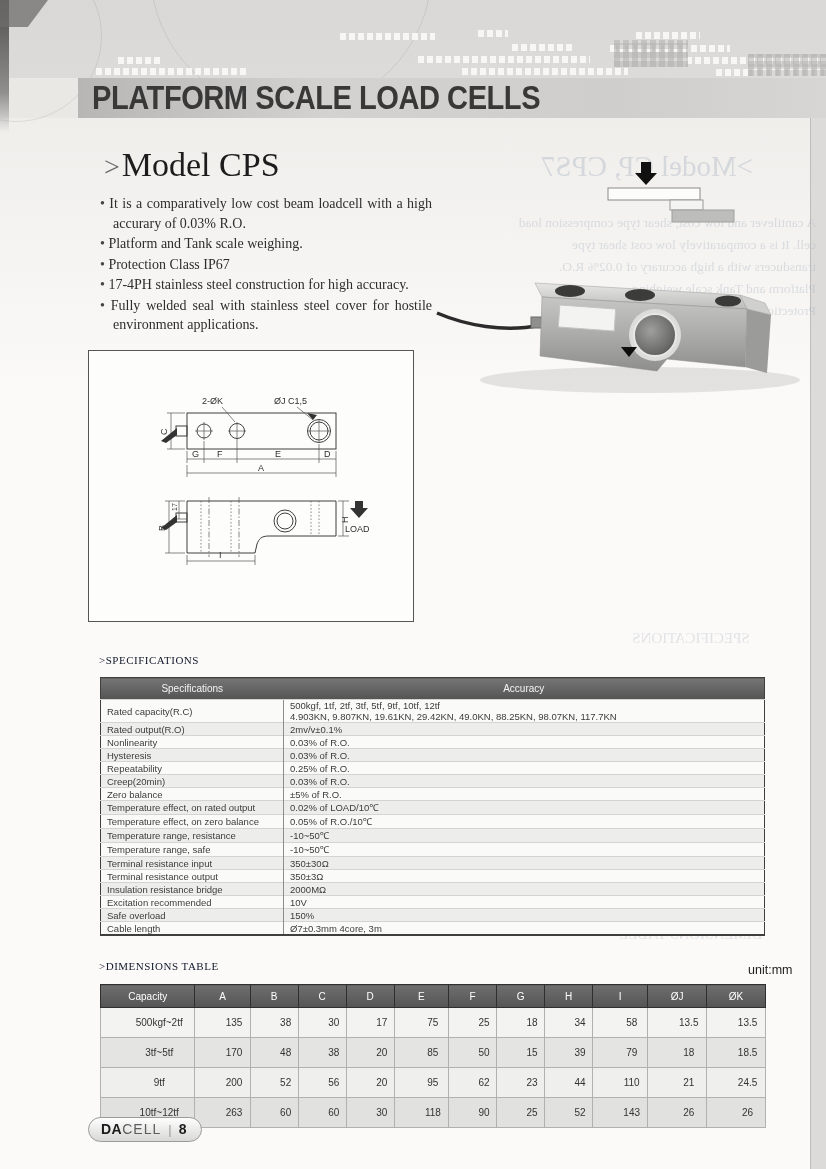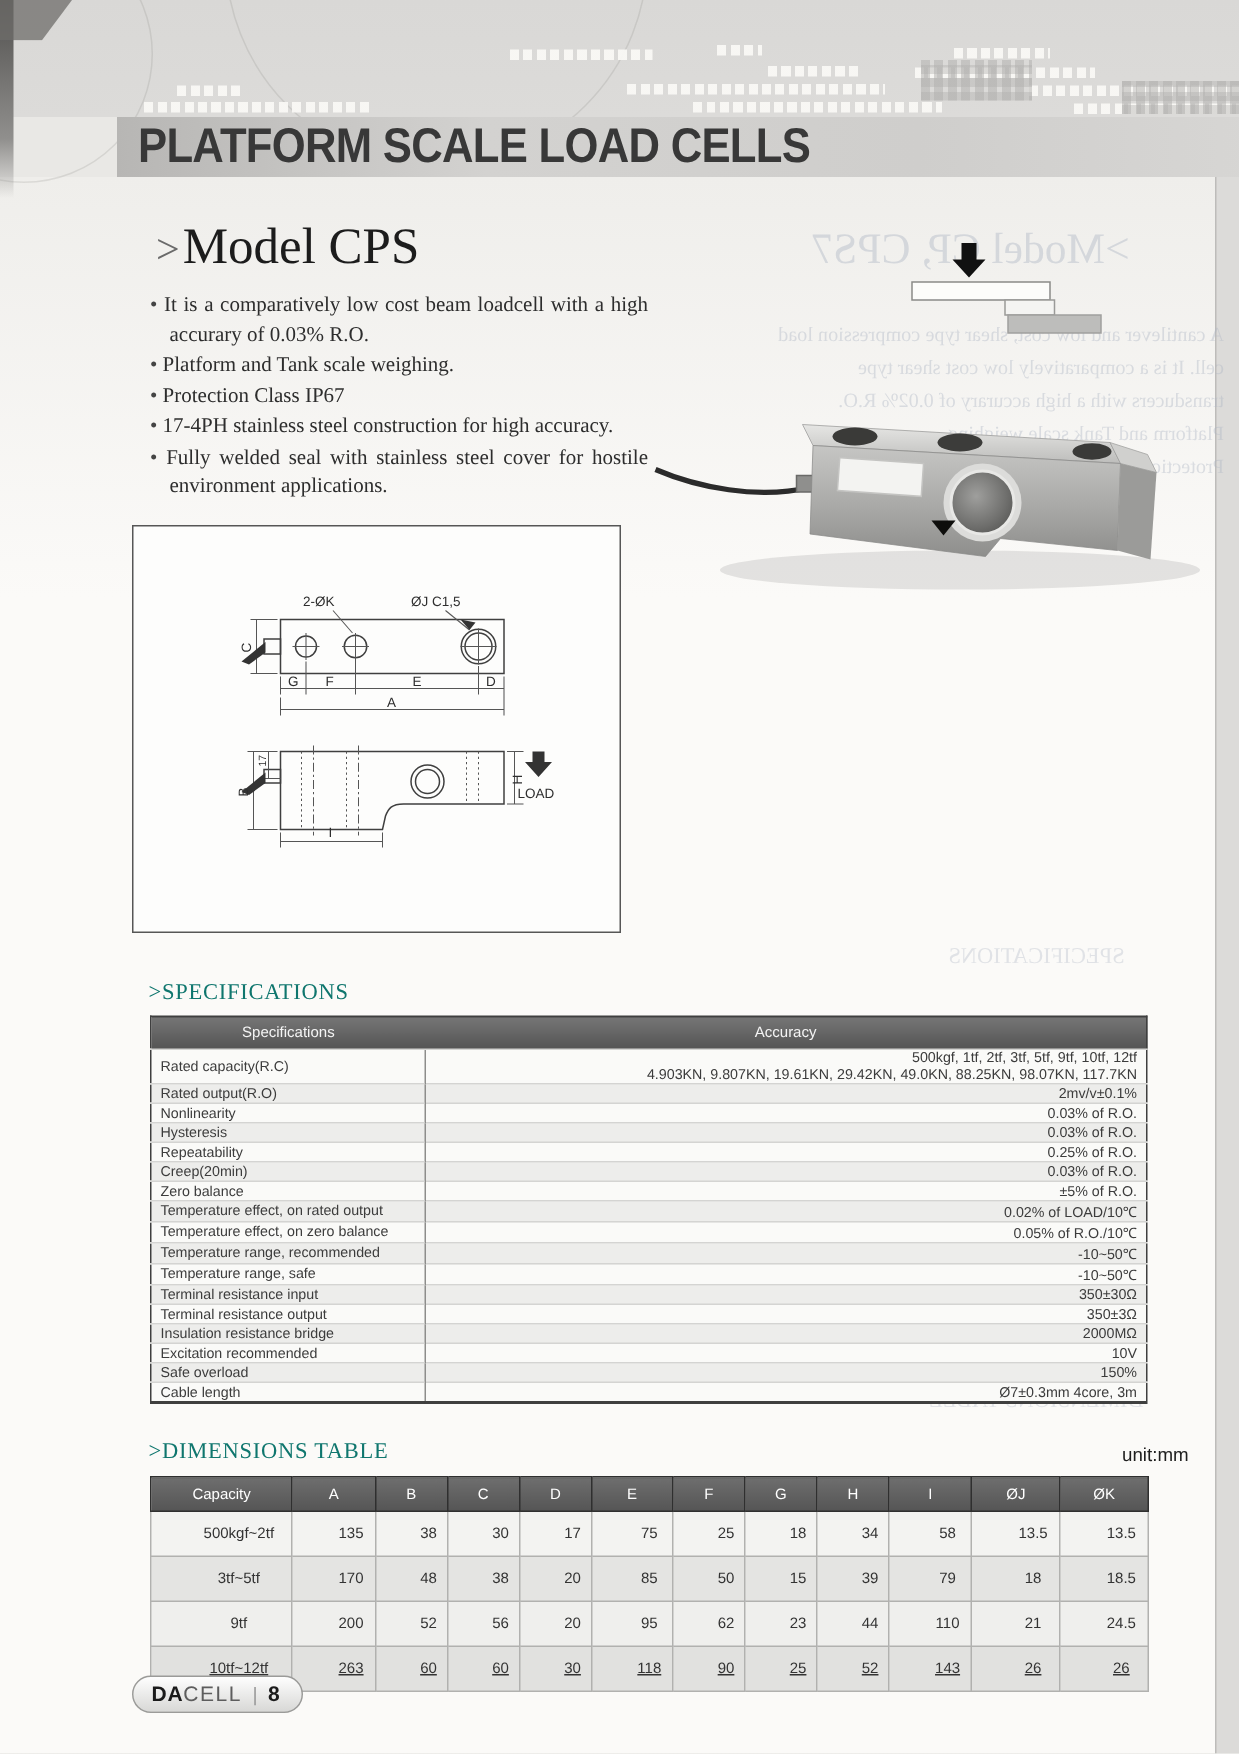--- a/index.html
+++ b/index.html
@@ -39,44 +39,44 @@
   svg text{font-family:"Liberation Sans",sans-serif;fill:#2e2e2e;}
   
   .bleed{transform:scaleX(-1);color:#aeb6c4;pointer-events:none;}
   #bleed-headline{left:484px;top:150px;width:326px;font-family:"Liberation Serif",serif;
      font-size:29px;opacity:.42;text-align:center;}
   #bleed-par{left:468px;top:212px;width:348px;font-family:"Liberation Serif",serif;
      font-size:13.5px;line-height:22px;opacity:.4;text-align:justify;}
   #bleed-specs{left:586px;top:630px;width:210px;font-family:"Liberation Serif",serif;font-size:15px;opacity:.34;text-align:center;}
   #bleed-dims{left:572px;top:926px;width:238px;font-family:"Liberation Serif",serif;font-size:15px;opacity:.32;text-align:center;}
   
-  .section-title{font-family:"Liberation Serif",serif;font-size:15px;color:#0f766e;letter-spacing:.5px;}
+  .section-title{font-family:"Liberation Serif",serif;font-size:11px;color:#0f172a;letter-spacing:.5px;}
   #spec-title{left:99px;top:654px;}
   #dims-title{left:99px;top:960px;}
   #unit-label{left:748px;top:963px;font-size:12.5px;color:#1e1e1e;}
   
   #spec-table{left:100px;top:677px;width:665px;border-collapse:collapse;
      font-size:9.5px;color:#3c3c3c;border:1px solid #3f3f3f;border-bottom:2px solid #3f3f3f;}
   #spec-table th{height:19px;background:linear-gradient(180deg,#757575,#545454);
      color:#f4f4f4;font-weight:400;font-size:10px;}
   #spec-table td{height:12px;padding:0 6px;border-top:1px solid #d4d4d2;margin-left:25px;}
-  #spec-table td.val{text-align:right;border-left:1px solid #8d8d8b;}
+  #spec-table td.val{text-align:left;border-left:1px solid #8d8d8b;}
   #spec-table tr:nth-child(odd) td{background:#ededeb;}
   #spec-table tr:nth-child(even) td{background:#fafaf8;}
   #spec-table .lbl{width:170px;}
   
   #dims-table{left:100px;top:984px;width:666px;border-collapse:collapse;font-size:10px;color:#333;
      border:1px solid #4a4a4a;}
   #dims-table th{height:20px;background:linear-gradient(180deg,#6e6e6e,#555555);
      color:#fff;font-weight:400;font-size:10px;border:1px solid #2f2f2f;}
   #dims-table td{height:27px;text-align:center;border:1px solid #b1b1af;padding-left:24px;}
   #dims-table tr.r0 td{background:#f3f3f1;}
   #dims-table tr.r1 td{background:#e4e4e2;}
   #dims-table tr.r2 td{background:#efefed;}
-  #dims-table tr.r3 td{background:#e1e1df;text-decoration:underline;}
+  #dims-table tr.r3 td{background:#e1e1df;}
   
   #footer-badge{left:88px;top:1117px;display:inline-flex;align-items:center;
      padding:3px 14px 4px 12px;border:1.5px solid #9b9b99;border-radius:14px;
      background:linear-gradient(180deg,#fefefe,#d8d8d6);font-size:14px;}
   #footer-badge .bold{font-weight:700;color:#1b1b1b;letter-spacing:.5px;text-align:center;}
   #footer-badge .light{color:#5d5d5d;letter-spacing:1px;}
   #footer-badge .sep{color:#9a9a9a;margin:0 7px;font-size:13px;}
 </style>
 </head>
 <body>
@@ -271,21 +271,21 @@
       </tr>
   <tr>
         <td class="lbl">Temperature effect, on rated output</td>
         <td class="val">0.02% of LOAD/10℃</td>
       </tr>
   <tr>
         <td class="lbl">Temperature effect, on zero balance</td>
         <td class="val">0.05% of R.O./10℃</td>
       </tr>
   <tr>
-        <td class="lbl">Temperature range, recommended</td>
+        <td class="lbl">Temperature range, resistance</td>
         <td class="val">-10~50℃</td>
       </tr>
   <tr>
         <td class="lbl">Temperature range, safe</td>
         <td class="val">-10~50℃</td>
       </tr>
   <tr>
         <td class="lbl">Terminal resistance input</td>
         <td class="val">350±30Ω</td>
       </tr>

